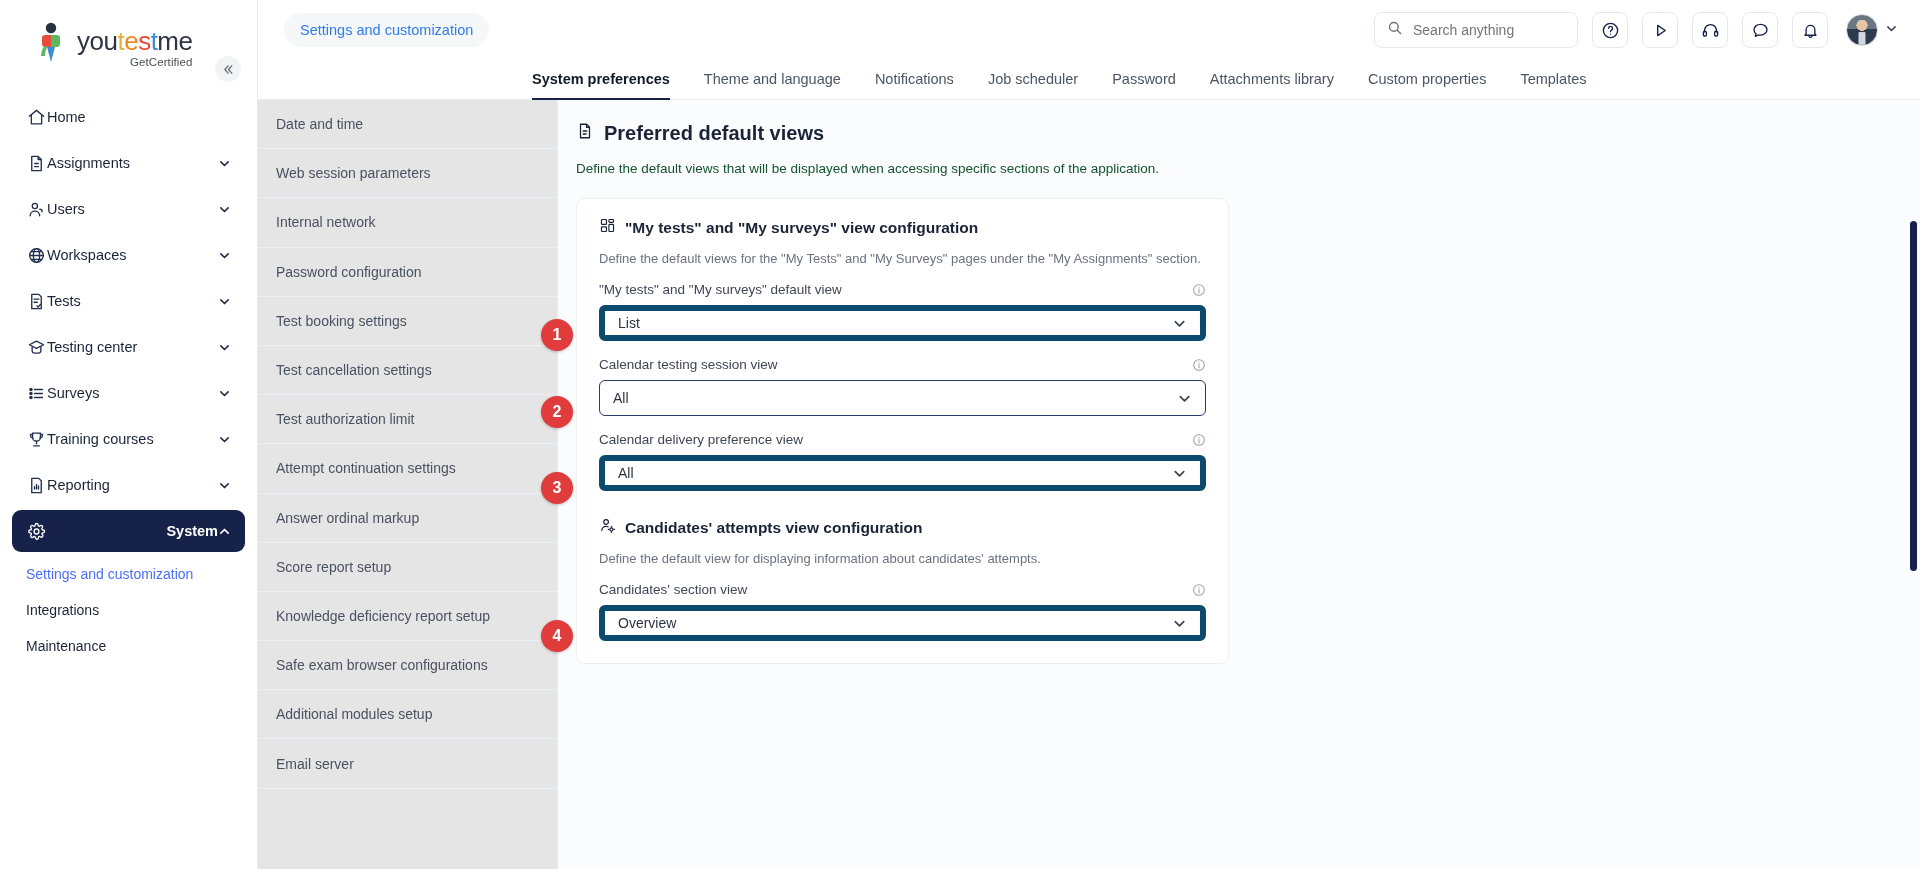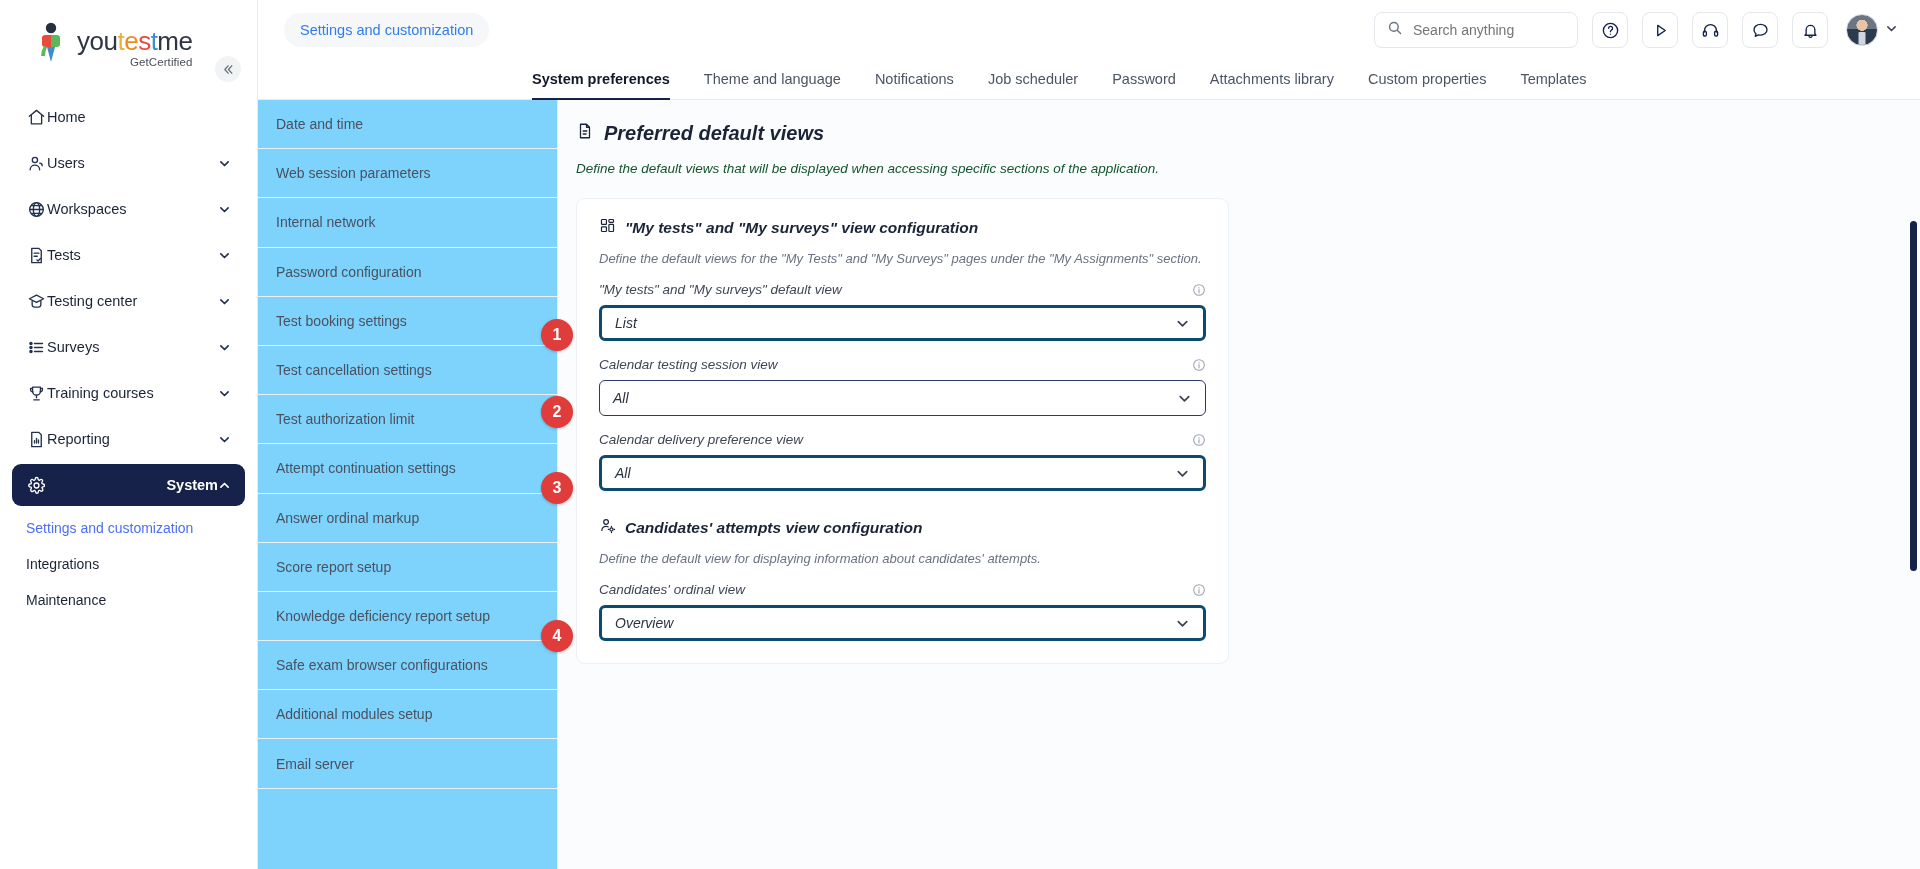--- a/index.html
+++ b/index.html
@@ -109,31 +109,31 @@
   .tab.active { color: #111827; font-weight: 700; }
   .tab.active::after {
     content: ""; position: absolute; left: 0; right: 18px; bottom: -1px;
     height: 2.5px; background: #17224a;
   }
 
   
   .body { flex: 1; display: flex; min-height: 0; background:#fff; position:relative;}
   .settings-list {
     width: 300px; min-width: 300px; border-right: 1px solid #e9ecef;
-    background: #7dd3fc; overflow: hidden;
+    background: #e5e5e5; overflow: hidden;
   }
   .settings-item {
     height: 49.2px; display: flex; align-items: center;
     padding: 0 18px; font-size: 14px; color: #4a5160;
     border-bottom: 1px solid #eceff3; cursor: pointer;
   }
 
   .content {
     flex: 1; background: #fbfcfd; padding: 22px 0 0 18px;
-    overflow: hidden; position: relative; font-style: italic;
+    overflow: hidden; position: relative;
   }
   .panel-title {
     display: flex; align-items: center; gap: 10px;
     font-size: 20px; font-weight: 700; color: #1b2437;
   }
   .panel-sub { font-size: 13.5px; color: #14532d; margin-top: 16px; }
 
   .card {
     margin-top: 22px; width: 653px;
     background: #ffffff; border: 1px solid #eceff3; border-radius: 9px;
@@ -143,21 +143,21 @@
     display: flex; align-items: center; gap: 9px;
     font-size: 15.5px; font-weight: 700; color: #1b2437;
   }
   .card-desc { font-size: 13px; color: #6b7280; margin-top: 13px; }
 
   .field { margin-top: 16px; }
   .field-label-row { display: flex; align-items: center; justify-content: space-between; }
   .field-label { font-size: 13.5px; color: #3f4654; }
   .info-ico { color: #9aa2ae; display:flex; cursor:pointer;}
   .select {
-    margin-top: 8px; height: 36px; border: 3px solid #0c4a6e; border-radius: 6px;
+    margin-top: 8px; height: 36px; border: 6px solid #0c4a6e; border-radius: 6px;
     background: #fff; display: flex; align-items: center; justify-content: space-between;
     padding: 0 13px; font-size: 14px; color: #2b3342; cursor: pointer;
   }
   .select.focused { border: 1.6px solid #2b3a66; }
   .select .chev { color: #3a4354; display:flex; }
 
   .sub-head { margin-top: 26px; }
 
   
   .badge {
@@ -212,20 +212,35 @@
       <div class="nav-item">
         <span class="nav-ico">
           <svg width="19" height="19" viewBox="0 0 24 24" fill="none" stroke="#22304d" stroke-width="1.7" stroke-linecap="round" stroke-linejoin="round">
               <path d="M3 10.5 12 3l9 7.5"></path>
               <path d="M5.5 9.5V20h13V9.5"></path>
             </svg>
         </span>
         <span class="nav-label">Home</span>
       </div>
 
+      <div class="nav-item">
+        <span class="nav-ico">
+          <svg width="19" height="19" viewBox="0 0 24 24" fill="none" stroke="#22304d" stroke-width="1.7" stroke-linejoin="round">
+              <path d="M6 3h8l4 4v14H6z"></path>
+              <path d="M14 3v4h4"></path>
+              <path d="M9 12h6M9 16h6"></path>
+            </svg>
+        </span>
+        <span class="nav-label">Assignments</span>
+        <span class="nav-chev">
+            <svg width="13" height="13" viewBox="0 0 16 16" fill="none" stroke="currentColor" stroke-width="2" stroke-linecap="round" stroke-linejoin="round">
+              <polyline points="3.5,6 8,10.5 12.5,6"></polyline>
+            </svg>
+          </span>
+      </div>
 
       <div class="nav-item">
         <span class="nav-ico">
           <svg width="19" height="19" viewBox="0 0 24 24" fill="none" stroke="#22304d" stroke-width="1.7" stroke-linecap="round">
               <circle cx="10" cy="7.5" r="3.3"></circle>
               <path d="M4 20c0-3.6 2.7-6 6-6s6 2.4 6 6"></path>
               <path d="M16 11.5c1.8 0 3.2 1.4 3.2 3.2"></path>
             </svg>
         </span>
         <span class="nav-label">Users</span>
@@ -539,21 +554,21 @@
                   <circle cx="17.6" cy="17.6" r="2.2"></circle>
                   <path d="M17.6 14.1v-.9M17.6 22v-.9M21.1 17.6h.9M13.2 17.6h.9"></path>
                 </svg>
             </span>
             <span>Candidates' attempts view configuration</span>
           </div>
           <div class="card-desc">Define the default view for displaying information about candidates' attempts.</div>
 
           <div class="field">
             <div class="field-label-row">
-              <span class="field-label">Candidates' ordinal view</span>
+              <span class="field-label">Candidates' section view</span>
               <span class="info-ico">
                   <svg width="14" height="14" viewBox="0 0 20 20" fill="none" stroke="#9aa2ae" stroke-width="1.5">
                     <circle cx="10" cy="10" r="7.6"></circle>
                     <path d="M10 9.2v5M10 6.3v.9" stroke-linecap="round"></path>
                   </svg>
                 </span>
             </div>
             <div class="select">
               <span>Overview</span>
               <span class="chev">

